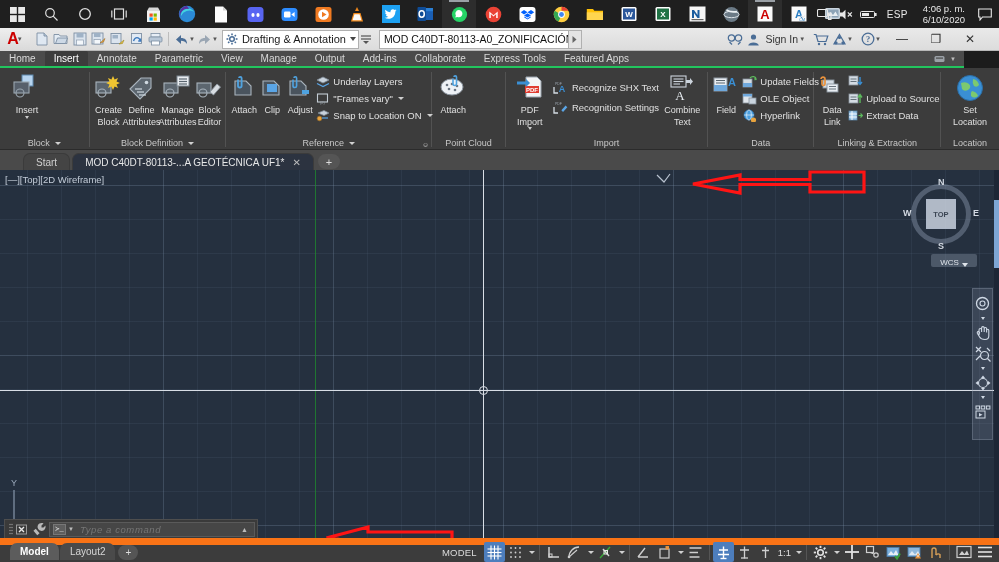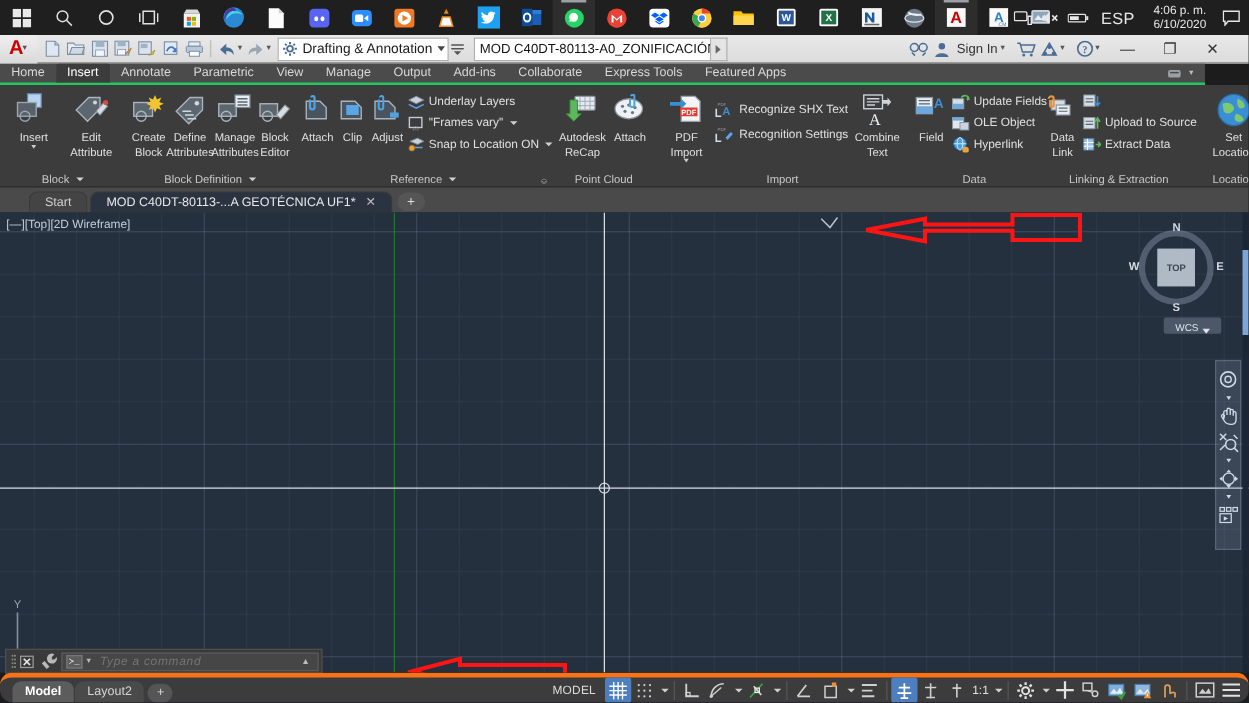--- a/index.html
+++ b/index.html
@@ -23,21 +23,21 @@
     width: 34px; height: 28px;
     display: flex; align-items: center; justify-content: center;
     position: relative;
   }
   .tb-icon svg { display: block; }
   .tb-right {
     position: absolute; right: 0; top: 0; height: 28px;
     display: flex; align-items: center; padding-right: 2px;
   }
   .tb-sys { display: flex; align-items: center; justify-content: center; width: 22px; height: 28px; color: #e8e8e8; }
-  .tb-lang { color: #e8e8e8; font-size: 13px; padding: 0 7px; letter-spacing: .3px; text-align: center; }
+  .tb-lang { color: #e8e8e8; font-size: 10px; padding: 0 7px; letter-spacing: .3px; text-align: center; }
   .tb-clock {
     color: #e8e8e8; font-size: 9.5px; line-height: 11px; text-align: center;
     padding: 0 8px; white-space: nowrap;
   }
   .tb-notif { width: 24px; height: 28px; display: flex; align-items: center; justify-content: center; }
   .tb-active { background: #2d2d2d; }
   .tb-active::after {
     content: ''; position: absolute; left: 7px; right: 7px; top: 0; height: 2px; background: #9aa0a6;
   }
 
@@ -240,22 +240,22 @@
   .cmd-input input {
     flex: 1; border: none; outline: none; background: transparent;
     color: #b9b9b9; font-size: 9.5px; font-style: italic; padding-left: 6px;
     font-family: "Liberation Sans", sans-serif; letter-spacing: .6px;
   }
   .cmd-up { font-size: 7px; color: #bbb; padding-right: 3px; }
 
   
   .statusbar {
     position: absolute; left: 0; top: 538px; width: 999px; height: 24px;
-    background: #3c3c3c; border-top: 4px solid #f97316;
-    display: flex; align-items: center; border-radius: 10px;
+    background: #3c3c3c; border-top: 7px solid #f97316;
+    display: flex; align-items: flex-end;
   }
   .ltab {
     height: 17px; display: flex; align-items: center; padding: 0 10px;
     font-size: 10px; color: #d6d6d6; background: #4a4a4a;
     border-radius: 7px 7px 0 0; margin-right: 1px;
   }
   .ltab.active { background: #5c5c5c; color: #fff; font-weight: bold; }
   .ltab-add { width: 20px; height: 15px; display:flex;align-items:center;justify-content:center;
     background:#555;border-radius:8px;color:#ddd;font-size:10px;margin-left:2px; }
   .sb-right { margin-left: auto; display: flex; align-items: center; padding-right: 4px; }
@@ -694,32 +694,20 @@
           <span class="icon">
             <svg width="30" height="28" viewBox="0 0 30 28">
                 <rect x="10" y="1" width="11" height="11" fill="#b6d4ef" stroke="#5d87ad" stroke-width="1"></rect>
                 <rect x="2" y="8" width="15" height="11" fill="#57606b" stroke="#9aa6b0" stroke-width="1.1"></rect>
                 <circle cx="8" cy="19" r="4" fill="none" stroke="#9aa6b0" stroke-width="1.1"></circle>
               </svg>
           </span>
           <span class="lbl">Insert</span>
           <span class="tiny-caret" style="margin-top:1px;"></span>
         </div>
-        <div class="big-btn">
-          <span class="icon">
-            <svg width="30" height="28" viewBox="0 0 30 28">
-                <path d="M3 14 L13 4 L22 4 L22 13 L12 23 Z" fill="#5c666f" stroke="#a9b4bd" stroke-width="1.1"></path>
-                <circle cx="18" cy="8" r="1.6" fill="#cfd8e0"></circle>
-                <path d="M19 15 L25 8 L28 11 L22 18 Z" fill="#d8dde2" stroke="#8a949d" stroke-width=".9"></path>
-                <circle cx="26.5" cy="8" r="2" fill="#e04545"></circle>
-              </svg>
-          </span>
-          <span class="lbl">Edit</span>
-          <span class="lbl">Attribute</span>
-        </div>
       </div>
       <div class="panel-title">
         <span>Block</span>
         <span class="dd-caret"></span>
       </div>
     </div>
     <div class="panel-divider"></div>
 
     <div class="panel" style="width:136px;">
       <div class="panel-body">
@@ -844,37 +832,20 @@
       <div class="panel-title">
         <span>Reference</span>
         <span class="dd-caret"></span>
       </div>
       <span class="panel-expand">⎉</span>
     </div>
     <div class="panel-divider"></div>
 
     <div class="panel" style="width:85px;">
       <div class="panel-body">
-        <div class="big-btn" style="width:42px;">
-          <span class="icon">
-            <svg width="28" height="26" viewBox="0 0 28 26">
-                <rect x="8" y="2" width="16" height="11" rx="1" fill="#e5eaf0" stroke="#8b959f" stroke-width="1"></rect>
-                <g stroke="#9aa4ae" stroke-width=".7">
-                  <line x1="12" y1="2" x2="12" y2="13"></line>
-                  <line x1="16" y1="2" x2="16" y2="13"></line>
-                  <line x1="20" y1="2" x2="20" y2="13"></line>
-                  <line x1="8" y1="6" x2="24" y2="6"></line>
-                  <line x1="8" y1="9.5" x2="24" y2="9.5"></line>
-                </g>
-                <path d="M4 5 L4 16 L1 16 L7 22 L13 16 L10 16 L10 5 Z" fill="#5cb85c" stroke="#3d8b3d" stroke-width=".8"></path>
-              </svg>
-          </span>
-          <span class="lbl">Autodesk</span>
-          <span class="lbl">ReCap</span>
-        </div>
         <div class="big-btn" style="width:34px;">
           <span class="icon">
             <svg width="28" height="26" viewBox="0 0 28 26">
                 <ellipse cx="13" cy="12" rx="11" ry="8" fill="#eef2f6" stroke="#8b959f" stroke-width="1"></ellipse>
                 <g fill="#6b7683">
                   <circle cx="8" cy="10" r="1.3"></circle>
                   <circle cx="13" cy="9" r="1.3"></circle>
                   <circle cx="18" cy="11" r="1.3"></circle>
                   <circle cx="10" cy="14" r="1.3"></circle>
                   <circle cx="16" cy="15" r="1.3"></circle>

